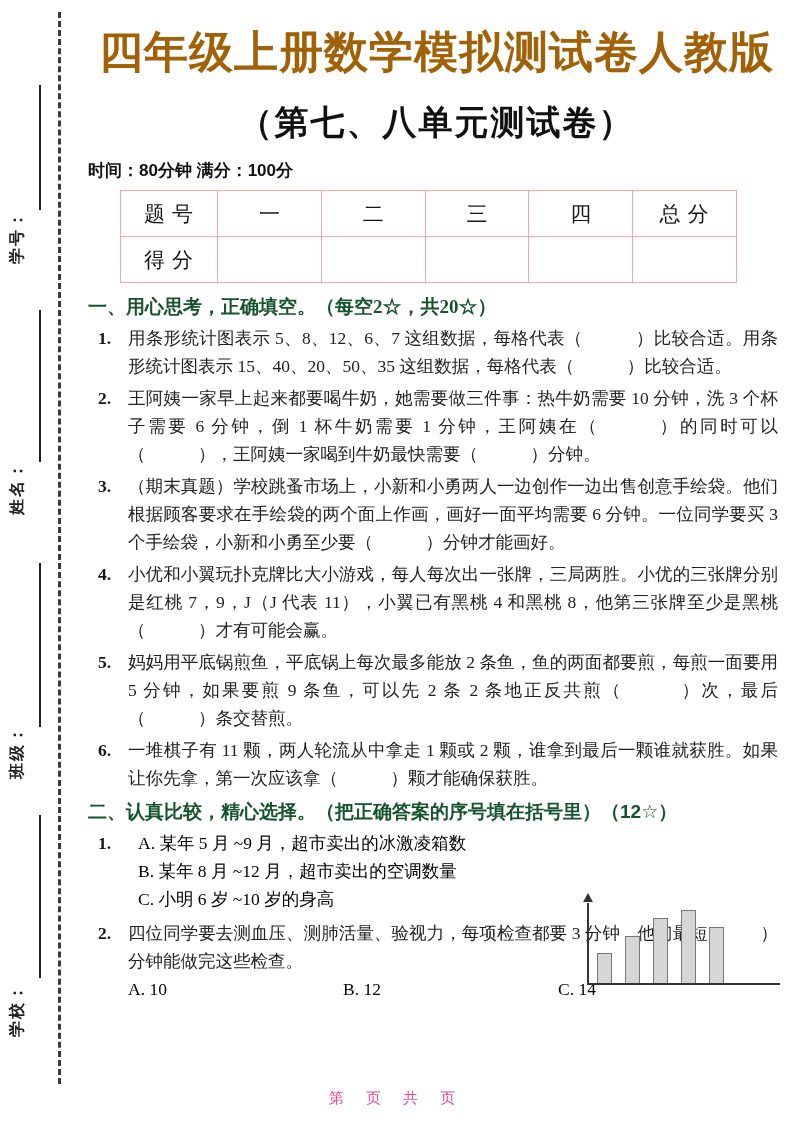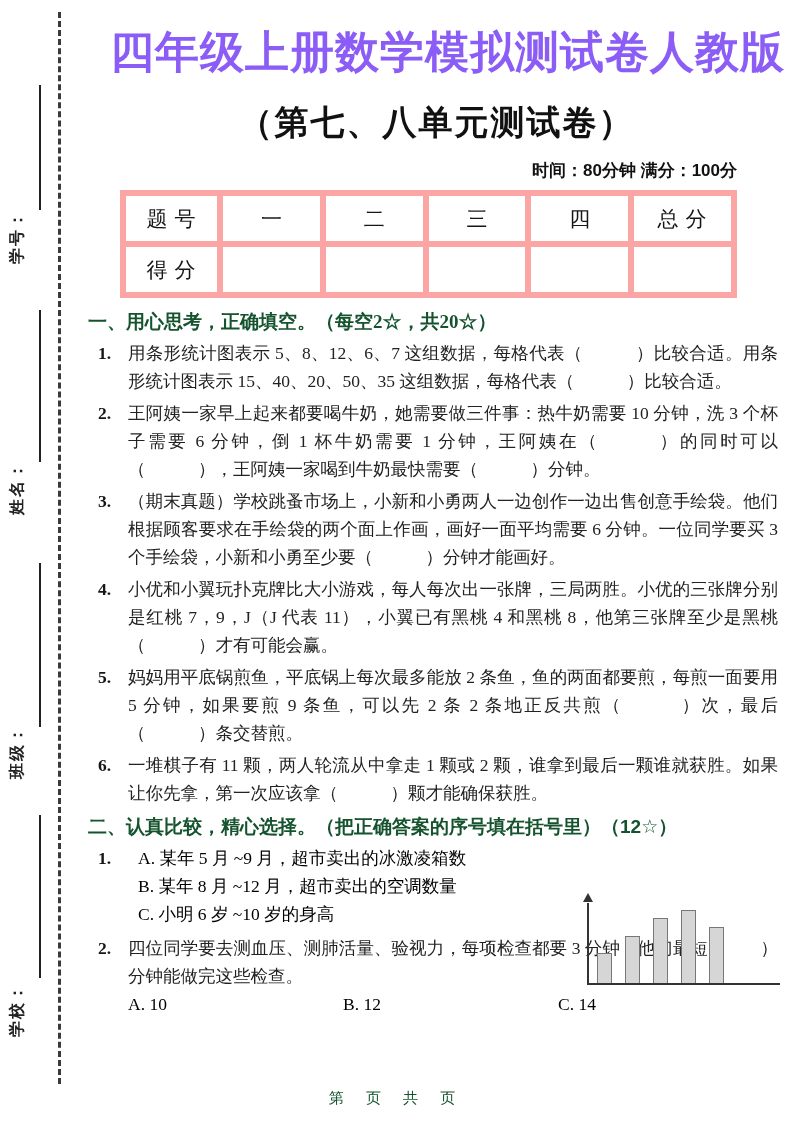--- a/index.html
+++ b/index.html
@@ -19,41 +19,41 @@
   .m-label{
     position:absolute;width:84px;height:22px;left:-24px;
     transform:rotate(-90deg);transform-origin:center center;
     font-size:16px;font-weight:600;letter-spacing:2px;white-space:nowrap;
     text-align:center;color:#222;
     font-family:"Liberation Serif","DejaVu Serif",serif;
   }
   
   .main{position:absolute;left:88px;top:0;width:697px;}
   .title{
-    margin-top:26px;text-align:right;font-size:44px;line-height:52px;
-    font-weight:bold;letter-spacing:1px;color:#8b5cf6;
+    margin-top:26px;text-align:center;font-size:44px;line-height:52px;
+    font-weight:bold;letter-spacing:1px;color:#a16207;
     font-family:"Liberation Sans","DejaVu Sans",sans-serif;
   }
   .subtitle{
     margin-top:22px;text-align:center;font-size:34px;line-height:44px;
     font-weight:bold;letter-spacing:2px;color:#111;
     font-family:"Liberation Sans","DejaVu Sans",sans-serif;
   }
   .meta{
-    margin-top:16px;text-align:right;padding-right:48px;
+    margin-top:16px;padding-right:48px;
     font-size:17px;line-height:22px;font-weight:600;color:#111;
     font-family:"Liberation Sans","DejaVu Sans",sans-serif;
   }
   
   table.score{
     margin:8px 0 0 32px;border-collapse:collapse;table-layout:fixed;
     width:617px;
   }
   table.score td{
-    border:6px solid #fca5a5;height:43px;text-align:center;vertical-align:middle;
+    border:1px solid #fca5a5;height:43px;text-align:center;vertical-align:middle;
     font-size:21px;color:#151515;
     font-family:"Liberation Sans","DejaVu Sans",sans-serif;
   }
   table.score td.lab{letter-spacing:7px;padding-left:7px;font-weight:500;}
   table.score col.c0{width:97px;}
   
   .sec-head{
     margin-top:12px;font-size:19px;line-height:24px;color:#14532d;
     font-family:"Liberation Sans","DejaVu Sans",sans-serif;font-weight:bold;
   }
@@ -87,21 +87,21 @@
     border-left:5px solid transparent;border-right:5px solid transparent;
     border-bottom:9px solid #333;
   }
   .mini-chart .bar{
     width:15px;background:#d6d6d6;border:1px solid #777;border-bottom:none;
     box-sizing:border-box;
   }
   
   .footer{
     position:absolute;left:0;right:0;bottom:14px;text-align:center;
-    font-size:15px;letter-spacing:9px;color:#14532d;font-weight:500;
+    font-size:15px;letter-spacing:9px;color:#ec4899;font-weight:500;
     font-family:"Liberation Sans","DejaVu Sans",sans-serif;
     margin-top:44px;
   }
 </style>
 </head>
 <body>
 
 <div class="dash-line"></div>
 
 <div class="blank-line" style="top:85px;height:125px;"></div>

